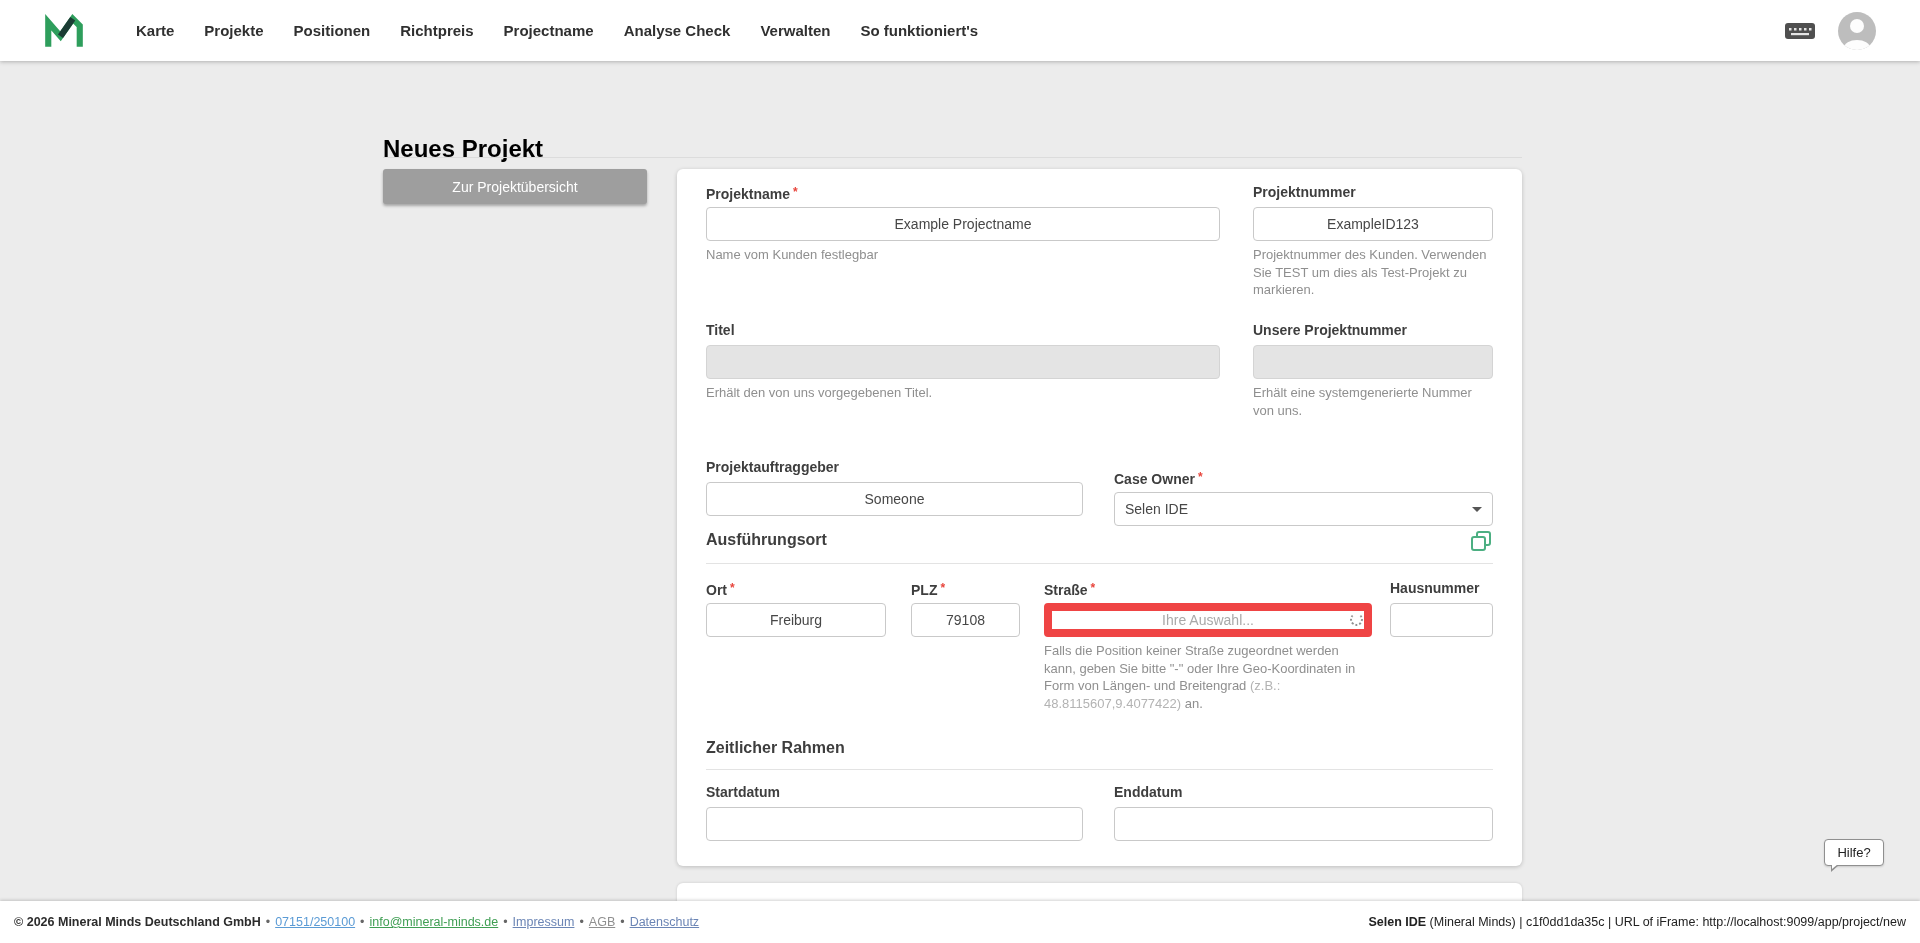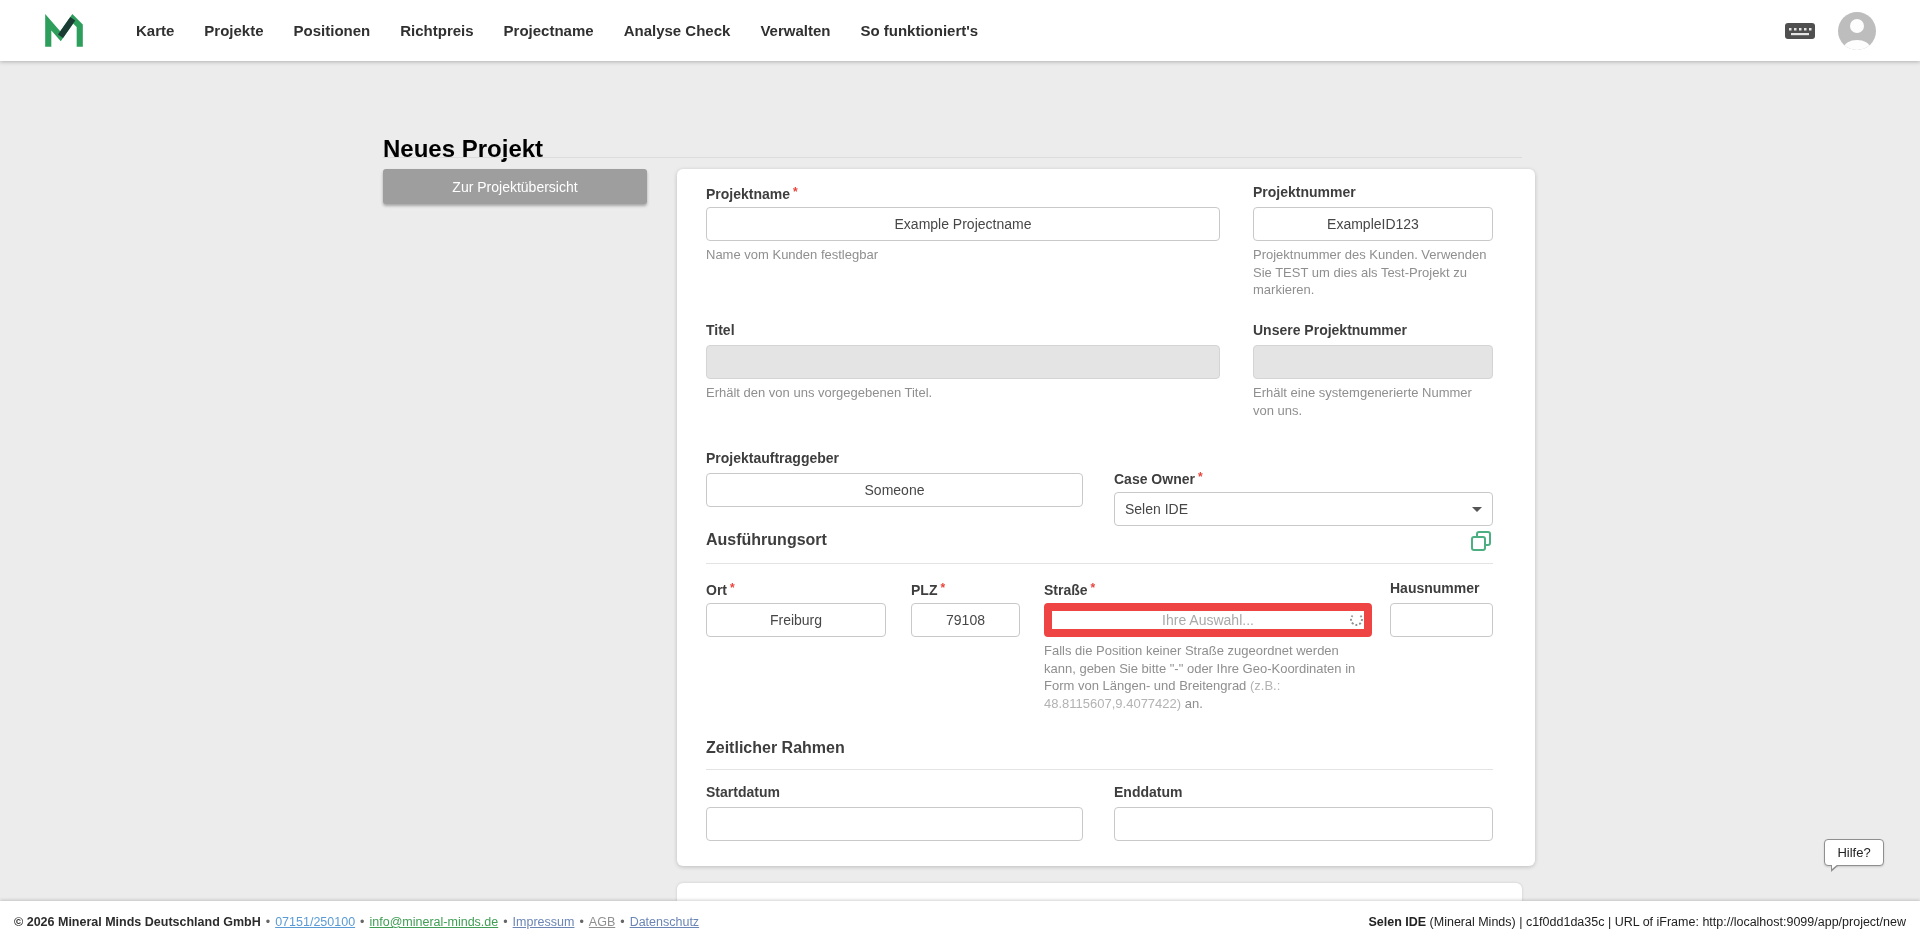--- a/index.html
+++ b/index.html
@@ -18,21 +18,21 @@
   .avatar::after{content:"";position:absolute;left:50%;transform:translateX(-50%);bottom:-6px;width:26px;height:16px;border-radius:50% 50% 0 0;background:#fdfdfd;}
 
   
   .page-title{position:absolute;left:383px;top:119px;font-size:24px;font-weight:600;color:#000000;}
   .title-divider{position:absolute;left:383px;top:157px;width:1139px;height:1px;background:#dcdcdc;}
   .overview-btn{position:absolute;left:383px;top:169px;width:264px;height:35px;background:#9e9e9e;border:none;
     border-radius:3px;color:#fff;font-size:14px;font-family:inherit;box-shadow:0 2px 3px rgba(0,0,0,.3);cursor:pointer;}
 
   
   .card{position:absolute;left:677px;top:169px;width:845px;height:697px;background:#fff;border-radius:6px;
-    box-shadow:0 1px 4px rgba(0,0,0,.2);padding-left:13px;}
+    box-shadow:0 1px 4px rgba(0,0,0,.2);}
   .fld{position:absolute;}
   .lbl-row{height:18px;margin-bottom:6px;font-size:14px;font-weight:700;color:#3e3e3e;line-height:18px;white-space:nowrap;}
   .req{color:#e8453c;font-size:12px;vertical-align:3px;margin-left:3px;font-weight:700;}
   .inp{box-sizing:border-box;width:100%;height:34px;border:1px solid #c9c9c9;border-radius:4px;padding:0 10px;
     font-size:14px;color:#474747;background:#fff;font-family:inherit;outline:none;text-align:center;}
   .inp::placeholder{color:#a9a9a9;}
   .inp:disabled{background:#e4e4e4;border-color:#d4d4d4;}
   .inp.focused{border:8px solid #ef4444;padding:0 9px;}
   .helper{margin-top:5px;font-size:13px;color:#8f8f8f;line-height:17.5px;}
   .helper-light{color:#b3b3b3;}
@@ -45,21 +45,21 @@
   .spinner{position:absolute;right:9px;top:10px;width:13px;height:13px;box-sizing:border-box;border:2px dotted #8f8f8f;
     border-top-color:transparent;border-radius:50%;animation:spin 1.1s linear infinite;}
   @keyframes spin{to{transform:rotate(360deg)}}
   .dup-icon{position:absolute;cursor:pointer;width:24px;height:24px;}
 
   
   #fld-projektname{left:29px;top:14px;width:514px;}
   #fld-projektnummer{left:576px;top:14px;width:240px;}
   #fld-titel{left:29px;top:152px;width:514px;}
   #fld-unsere{left:576px;top:152px;width:240px;}
-  #fld-auftraggeber{left:29px;top:280px;width:377px;}
+  #fld-auftraggeber{left:29px;top:289px;width:377px;}
   #fld-caseowner{left:437px;top:276px;width:379px;margin-top:23px;}
   #sec-ausfuehrungsort{left:29px;top:362px;}
   #dup-icon{left:792px;top:360px;}
   #hr1{left:29px;top:394px;width:787px;}
   #fld-ort{left:29px;top:410px;width:180px;}
   #fld-plz{left:234px;top:410px;width:109px;}
   #fld-strasse{left:367px;top:410px;width:328px;}
   #fld-hausnummer{left:713px;top:410px;width:103px;}
   #sec-zeitlicher{left:29px;top:570px;}
   #hr2{left:29px;top:600px;width:787px;}

